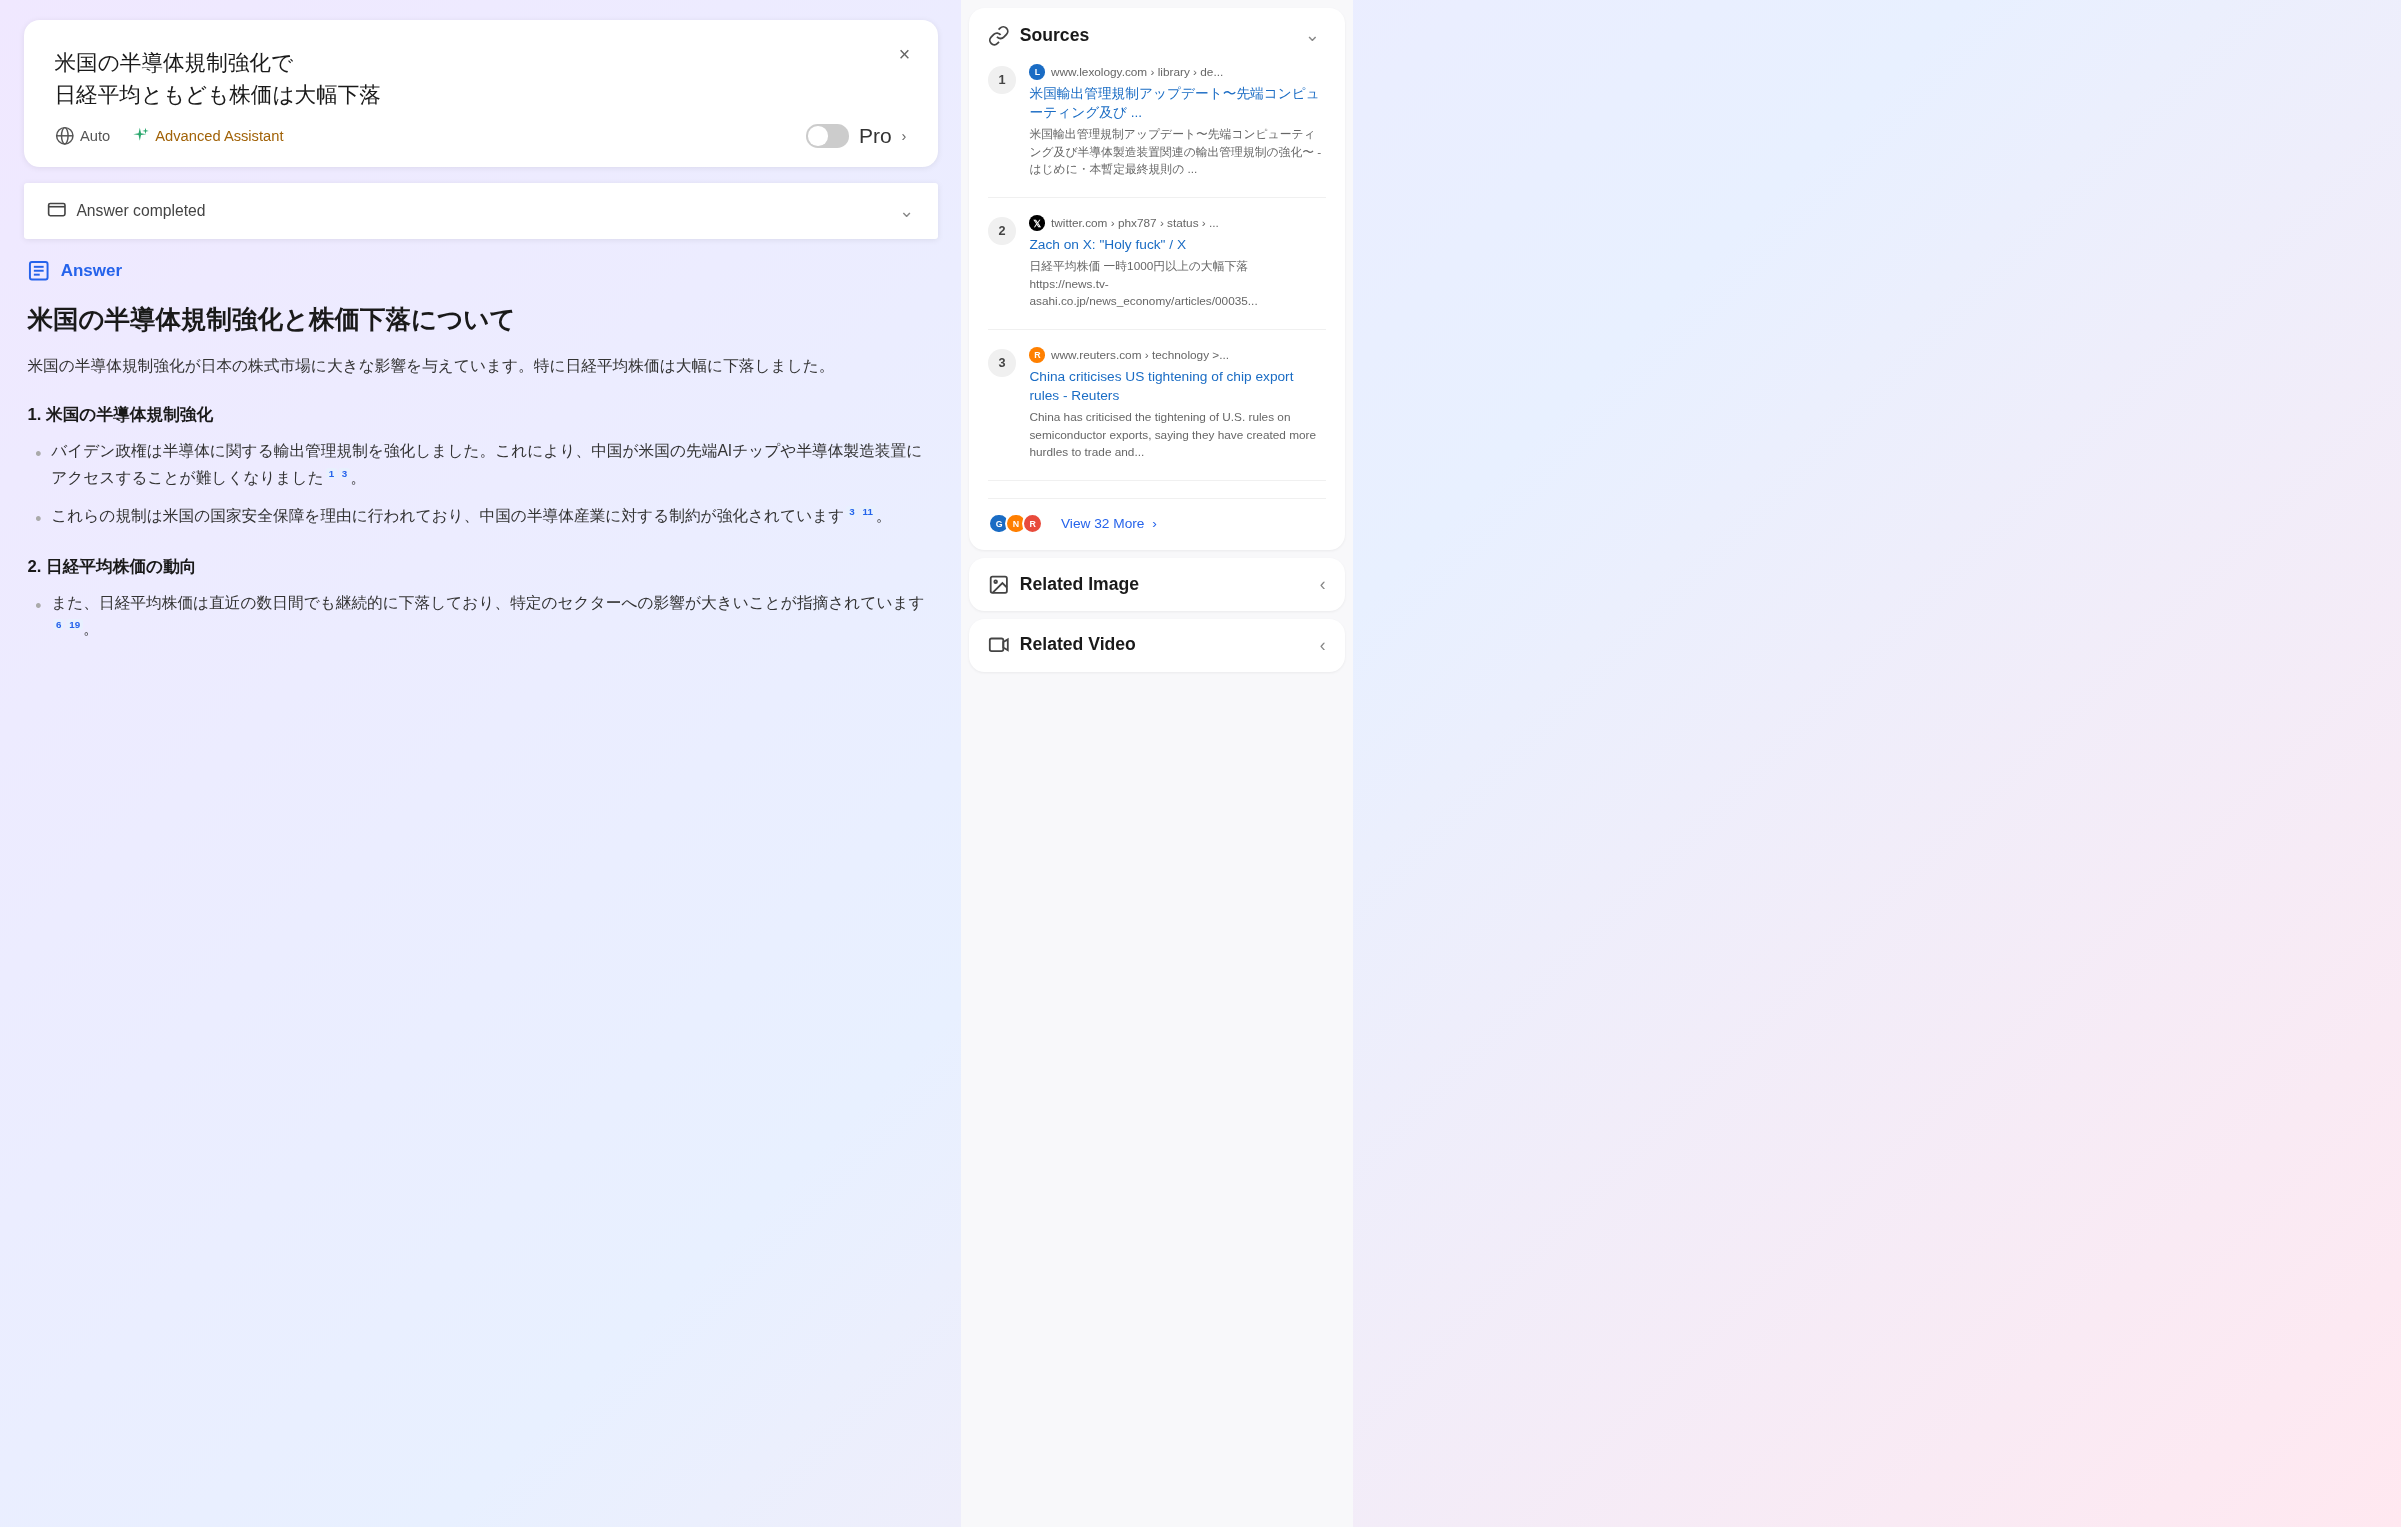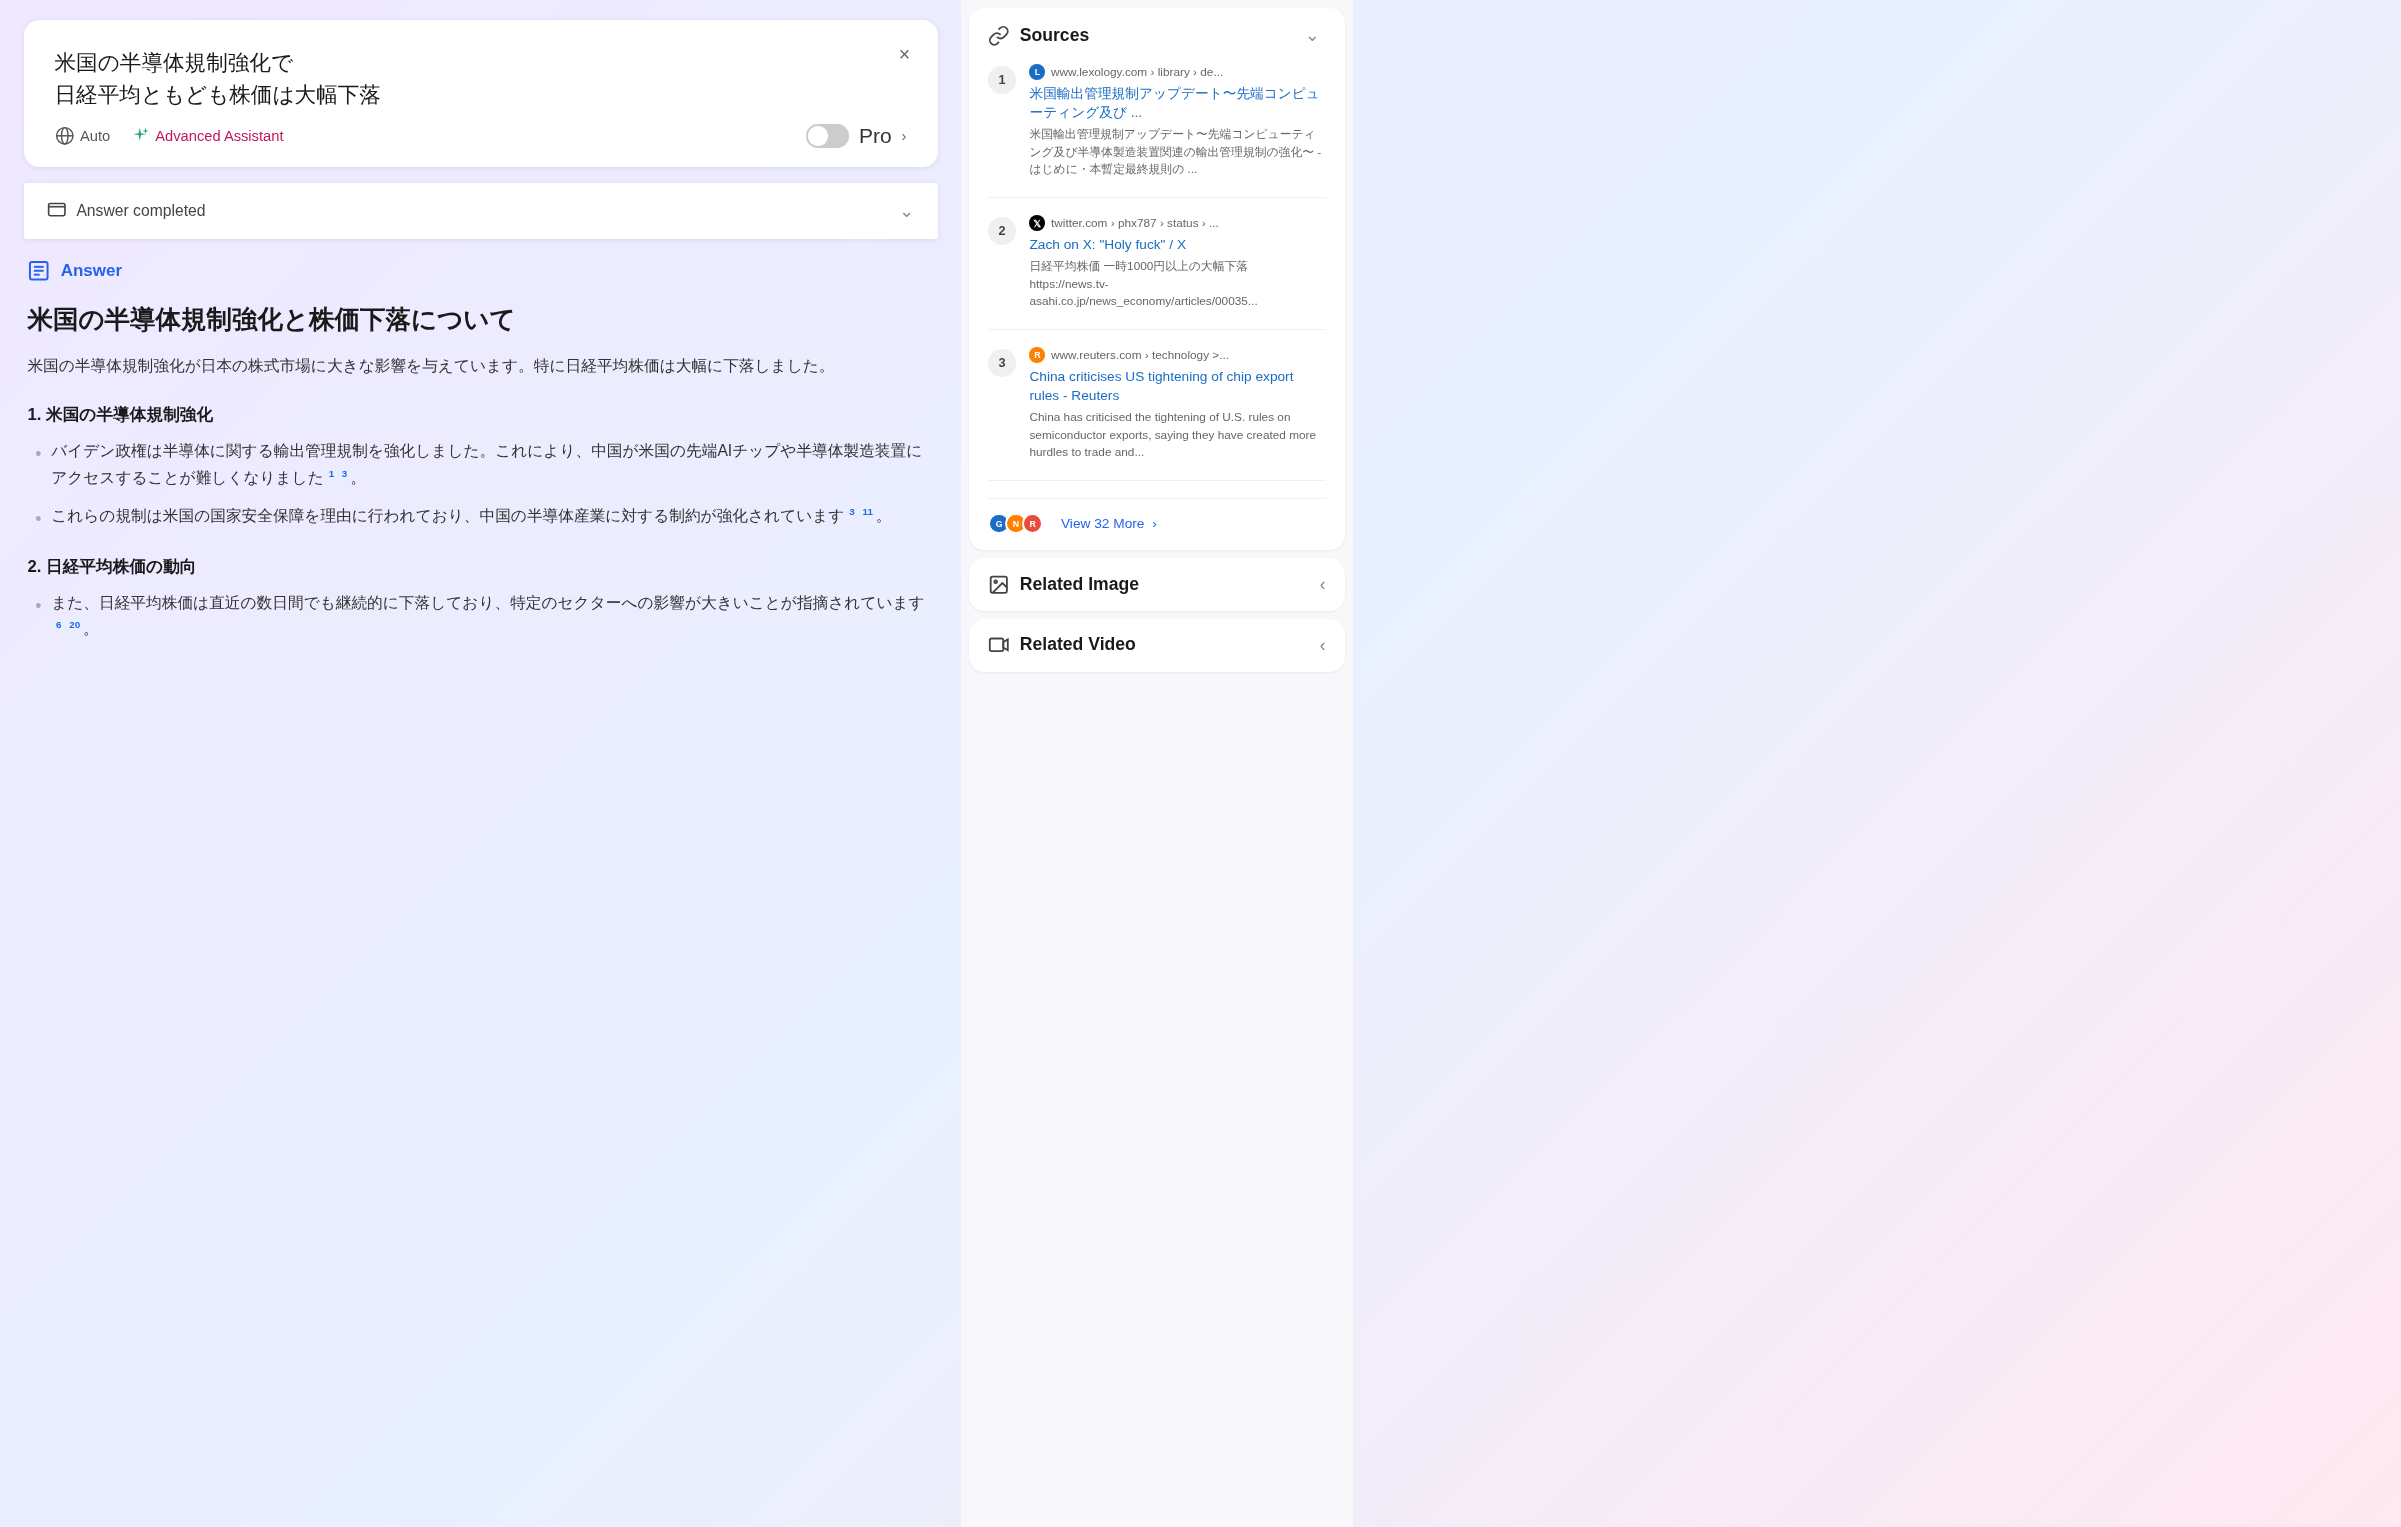--- a/index.html
+++ b/index.html
@@ -66,21 +66,21 @@
       align-items: center;
       gap: 5.9px;
       color: #555;
       font-size: 14.7px;
     }
 
     .option-advanced {
       display: flex;
       align-items: center;
       gap: 5.9px;
-      color: #be185d;
+      color: #a16207;
       font-size: 14.7px;
     }
 
     .globe-icon {
       width: 19.6px;
       height: 19.6px;
       color: #555;
     }
 
     .sparkle-icon {
@@ -481,21 +481,21 @@
         <li>
           <span>これらの規制は米国の国家安全保障を理由に行われており、中国の半導体産業に対する制約が強化されています<sup class="sup-ref">3</sup><sup class="sup-ref">11</sup>。</span>
         </li>
       </ul>
     </div>
 
     <div class="section-block">
       <p class="section-heading">2. 日経平均株価の動向</p>
       <ul class="bullet-list">
         <li>
-          <span>また、日経平均株価は直近の数日間でも継続的に下落しており、特定のセクターへの影響が大きいことが指摘されています<sup class="sup-ref">6</sup><sup class="sup-ref">20</sup>。</span>
+          <span>また、日経平均株価は直近の数日間でも継続的に下落しており、特定のセクターへの影響が大きいことが指摘されています<sup class="sup-ref">6</sup><sup class="sup-ref">19</sup>。</span>
         </li>
       </ul>
     </div>
   </div>
 </div>
 
 <div class="sidebar">
 
   <div class="sidebar-section">
     <div class="sidebar-section-header">

